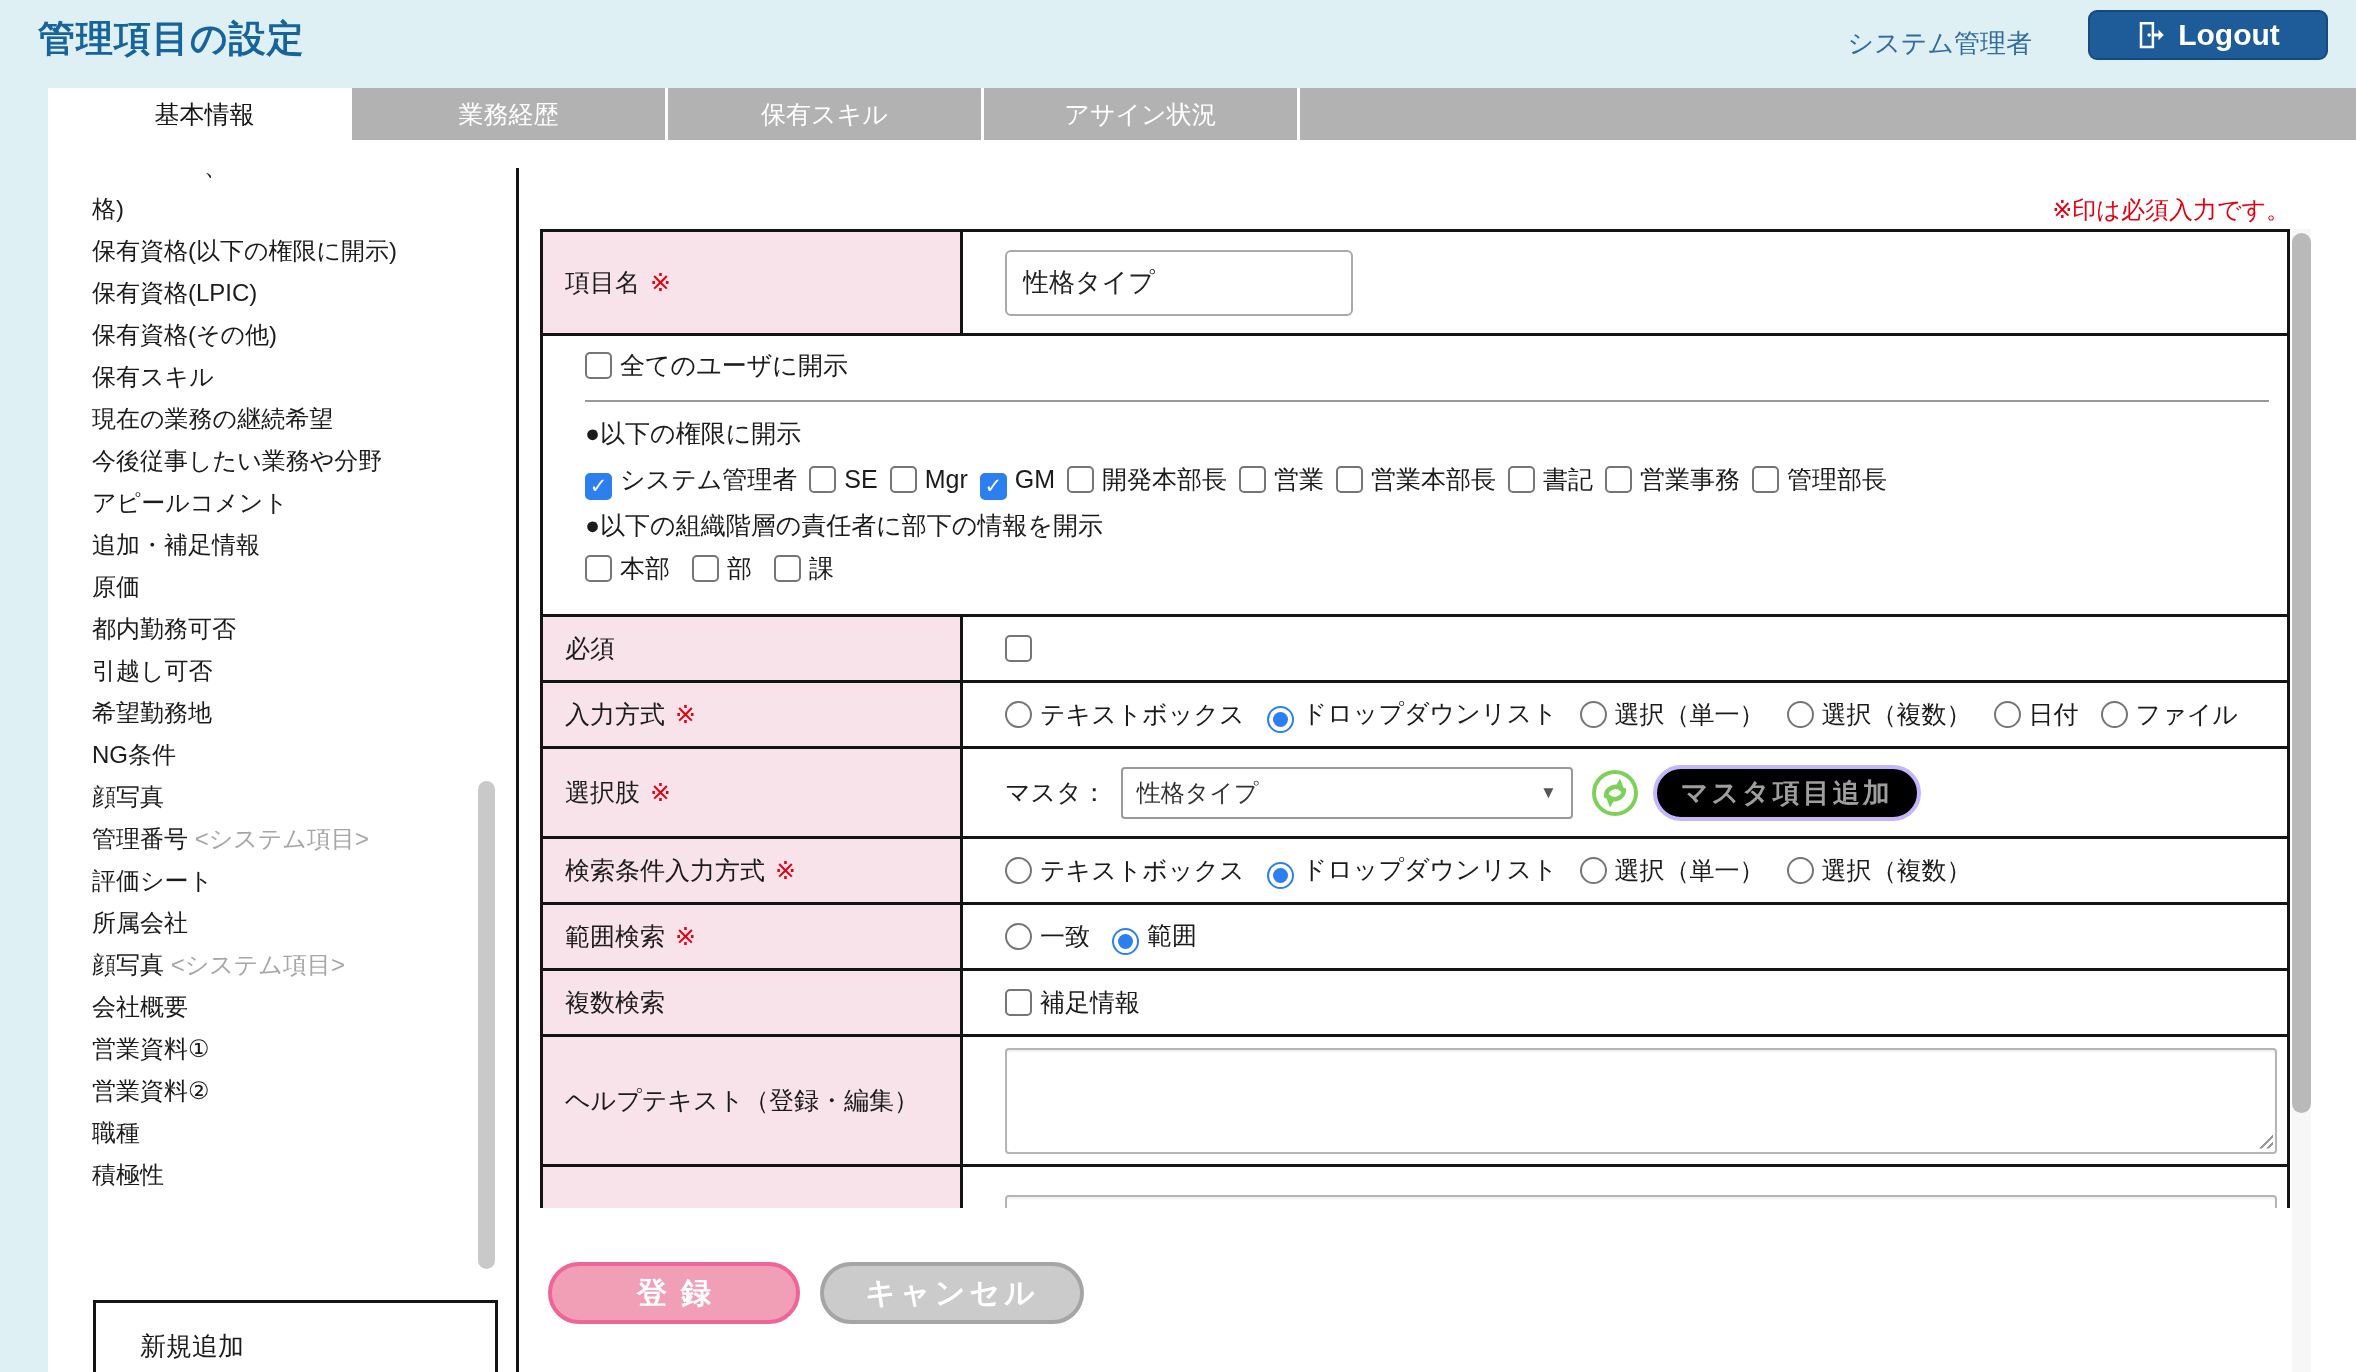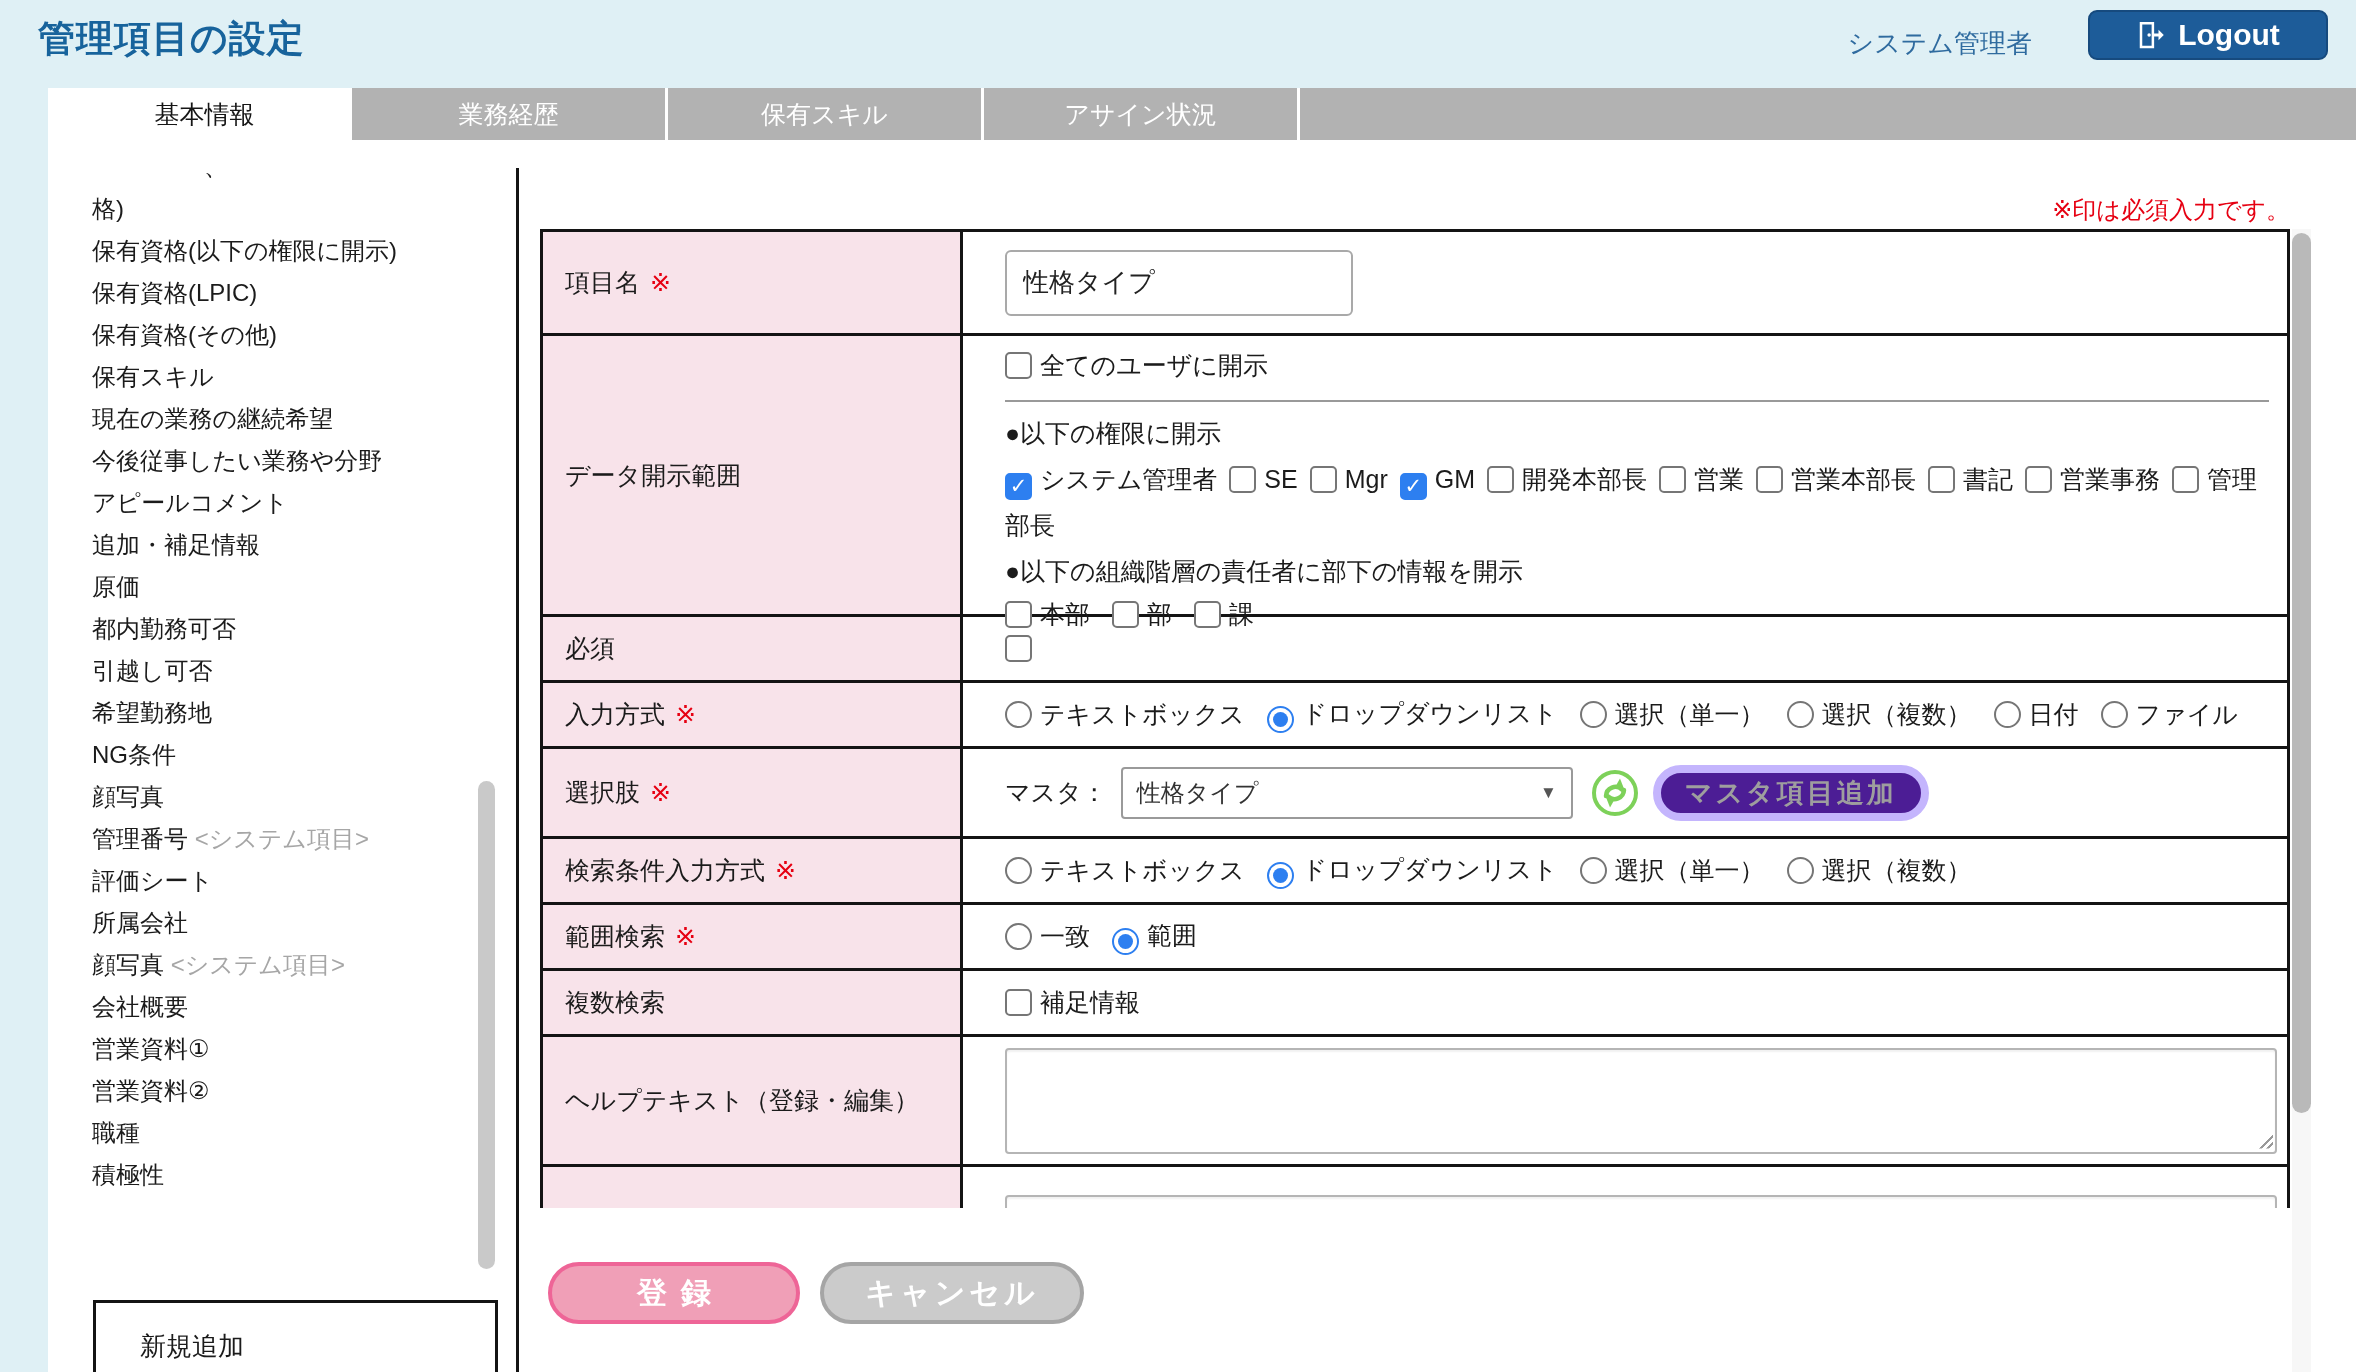--- a/index.html
+++ b/index.html
@@ -76,22 +76,22 @@
   .rb.on i { display:block; width:15px; height:15px; border-radius:50%; background:#2d7ff0; }
   .opt { margin-right:22px; white-space:nowrap; }
   .perm-line .opt { white-space:normal; margin-right:12px; }
   
   .master-label { margin-right:14px; }
   .select-box { width:452px; height:52px; border:2px solid #9a9a9a; border-radius:4px; background:#fff;
     display:inline-flex; align-items:center; justify-content:space-between; padding:0 14px; cursor:pointer; }
   .select-box .val { font-size:24px; color:#333; }
   .select-box .arr { font-size:17px; color:#555; }
   .refresh-btn { margin-left:18px; display:inline-flex; cursor:pointer; }
-  .master-add-btn { margin-left:14px; height:56px; padding:0 24px; border:8px solid #c4b5fd;
-    border-radius:30px; background:#4c1d95; color:#9e9e9e; font-weight:bold; font-size:27px;
+  .master-add-btn { margin-left:14px; height:56px; padding:0 24px; border:4px solid #c4b5fd;
+    border-radius:30px; background:#000000; color:#9e9e9e; font-weight:bold; font-size:27px;
     display:inline-flex; align-items:center; letter-spacing:3px; cursor:pointer; white-space:nowrap; }
   
   .ta-wrap { position:relative; width:calc(100% - 10px); }
   .r9 .ta-wrap { height:106px; }
   .r10 .fcontent { align-items:flex-start; padding-top:28px; }
   .r10 .ta-wrap { height:106px; }
   .ta { width:100%; height:100%; border:2px solid #b5b5b5; border-radius:4px; resize:none;
     font-family:inherit; font-size:24px; padding:8px 12px; box-shadow:inset 0 2px 2px rgba(0,0,0,0.06); }
   .ta-corner { position:absolute; right:4px; bottom:5px; width:15px; height:15px;
     background:repeating-linear-gradient(-45deg,transparent 0 3px,#999 3px 5px);
@@ -180,23 +180,20 @@
     <div class="flabel">
       <span>項目名</span>
       <span class="req">※</span>
     </div>
     <div class="fcontent">
       <input class="text-input" type="text" value="性格タイプ" style="">
     </div>
   </div>
 
   <div class="frow r2">
-    <div class="flabel">
-      <span>データ開示範囲</span>
-    </div>
     <div class="fcontent">
       <div class="line-top">
         <span class="cb"></span><span>全てのユーザに開示</span>
       </div>
       <hr class="scope-hr">
       <div class="bullet-line">●以下の権限に開示</div>
       <div class="perm-line"><span class="opt"><span class="cb on">✓</span><span>システム管理者</span></span><span class="opt"><span class="cb"></span><span>SE</span></span><span class="opt"><span class="cb"></span><span>Mgr</span></span><span class="opt"><span class="cb on">✓</span><span>GM</span></span><span class="opt"><span class="cb"></span><span>開発本部長</span></span><span class="opt"><span class="cb"></span><span>営業</span></span><span class="opt"><span class="cb"></span><span>営業本部長</span></span><span class="opt"><span class="cb"></span><span>書記</span></span><span class="opt"><span class="cb"></span><span>営業事務</span></span><span class="opt"><span class="cb"></span><span>管理部長</span></span></div>
       <div class="bullet-line">●以下の組織階層の責任者に部下の情報を開示</div>
       <div class="org-line"><span class="opt"><span class="cb"></span><span>本部</span></span><span class="opt"><span class="cb"></span><span>部</span></span><span class="opt"><span class="cb"></span><span>課</span></span></div>
     </div>

